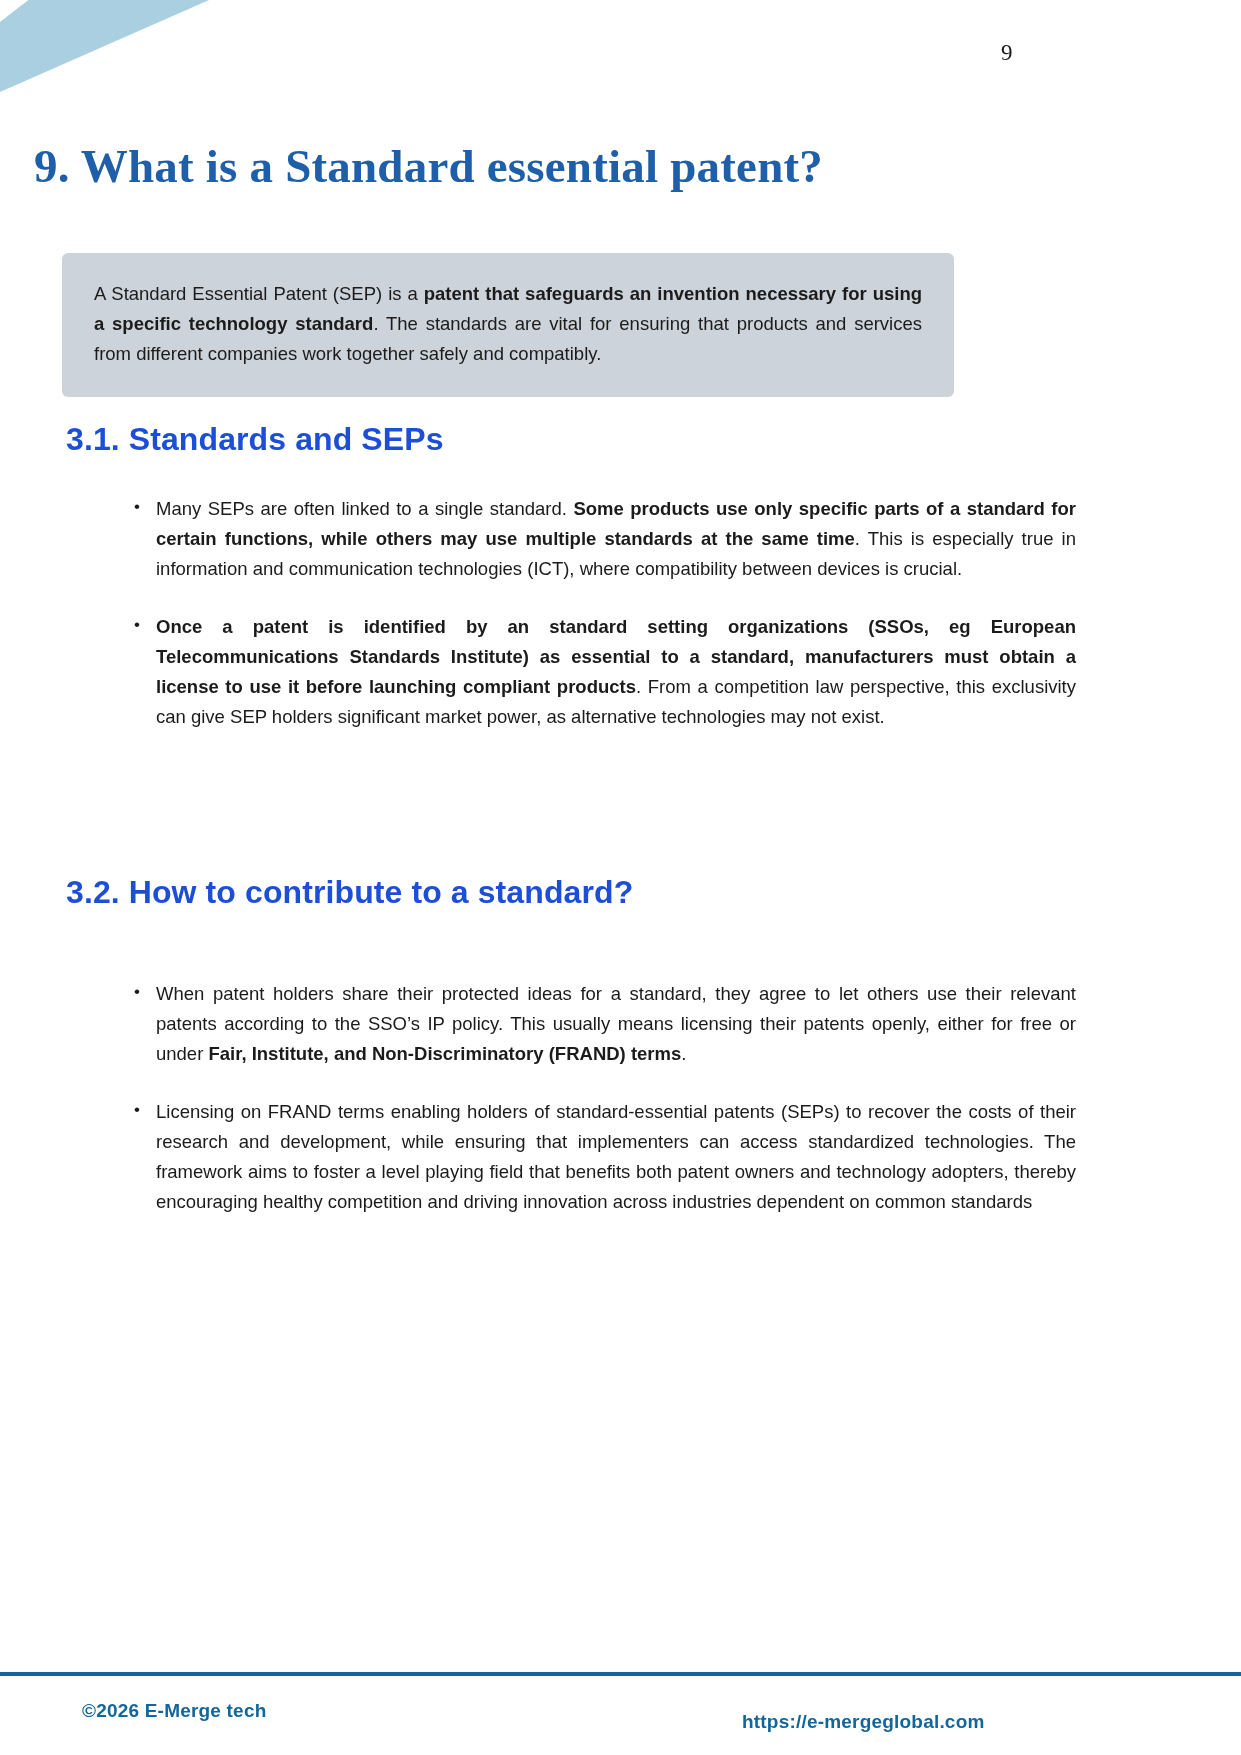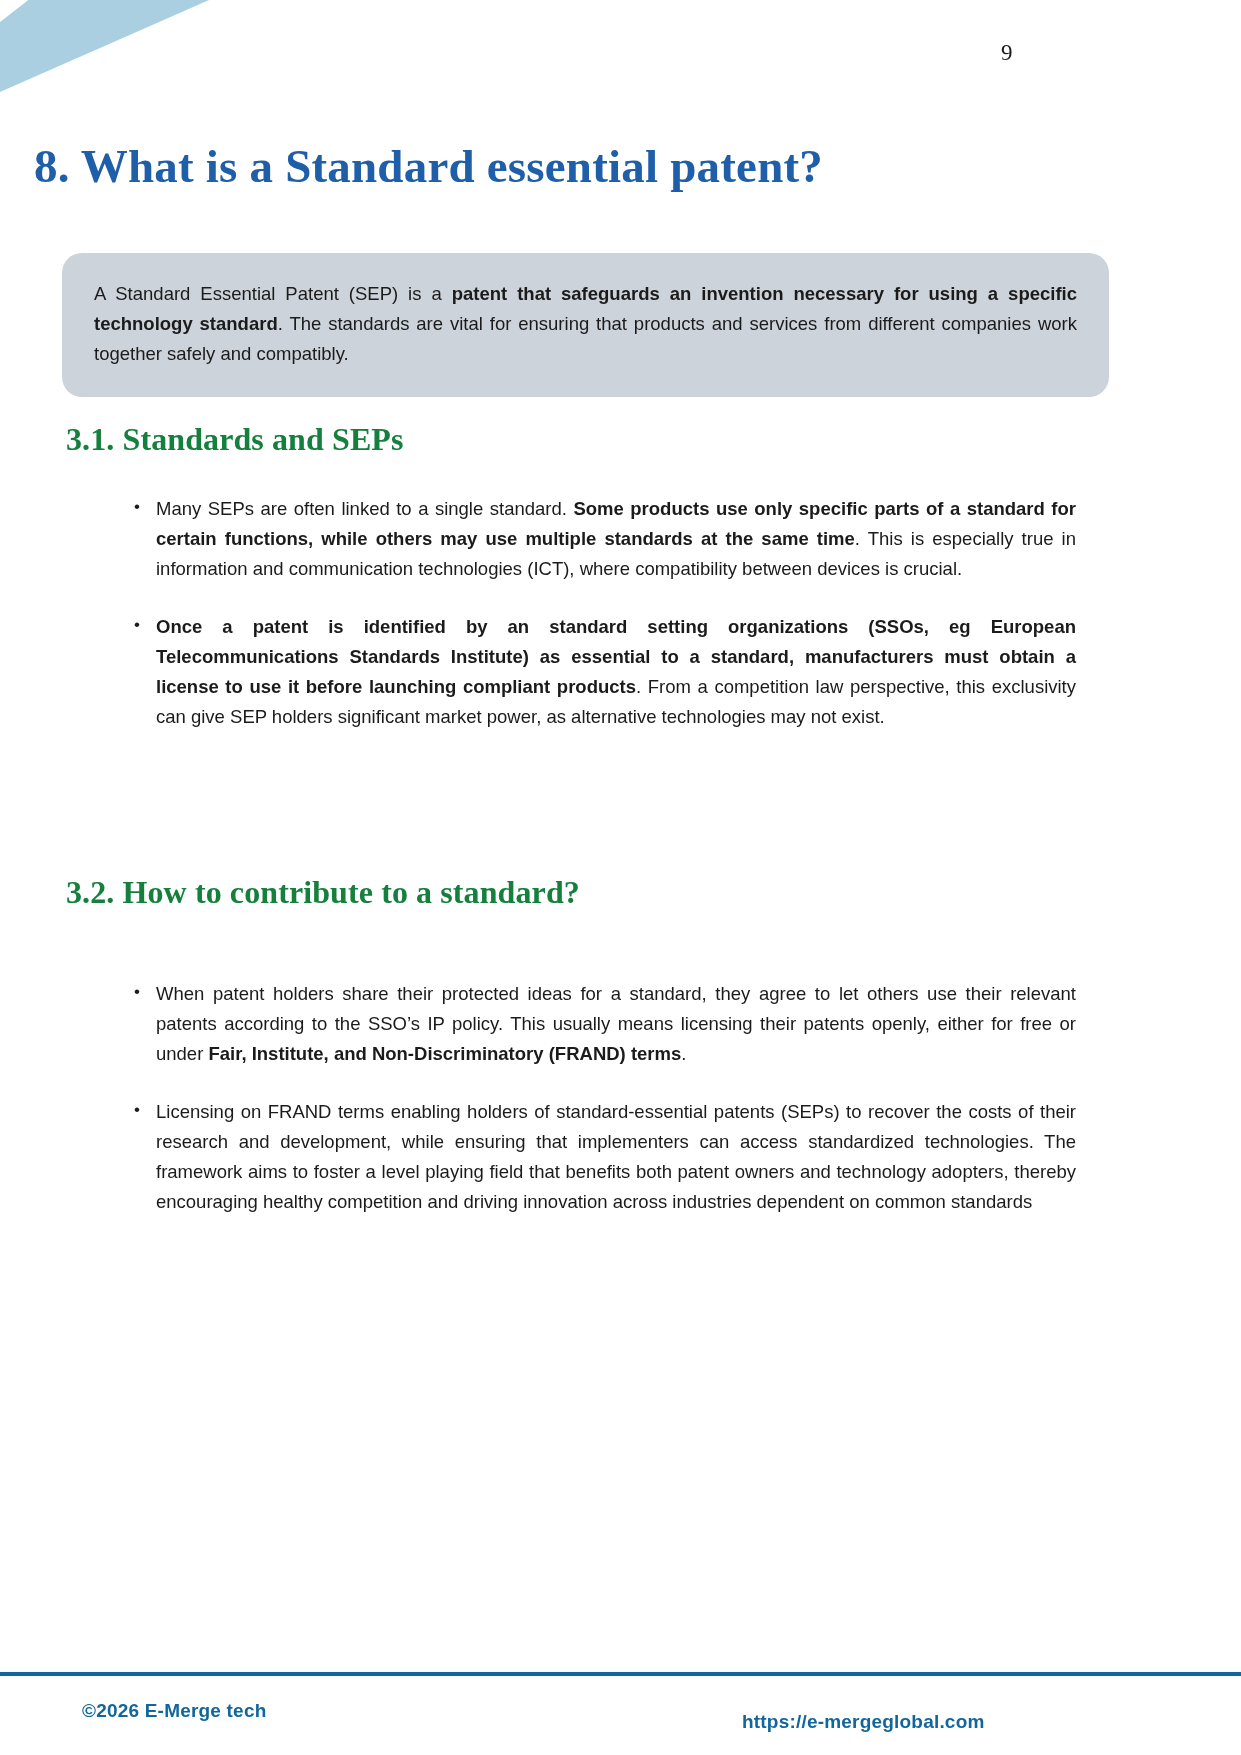--- a/index.html
+++ b/index.html
@@ -49,36 +49,36 @@
     font-weight: bold;
     font-size: 47px;
     color: #1F5FA9;
     letter-spacing: 0.2px;
     white-space: nowrap;
   }
 
   h2.section-title {
     margin: 0;
     padding: 0;
-    font-family: Liberation Serif, serif;
+    font-family: Liberation Sans, sans-serif;
     font-weight: bold;
     font-size: 32px;
-    color: #15803d;
+    color: #1d4ed8;
     letter-spacing: 0.1px;
   }
 
   
   .callout {
     position: absolute;
     left: 62px;
     top: 253px;
-    width: 1047px;
+    width: 892px;
     box-sizing: border-box;
     background: #CDD3DA;
-    border-radius: 20px;
+    border-radius: 6px;
     padding: 26px 32px 28px 32px;
   }
   .callout p {
     margin: 0;
     font-size: 18.5px;
     line-height: 1.62;
     color: #1b1b1b;
     text-align: justify;
     text-justify: inter-word;
   }
@@ -177,21 +177,21 @@
 <body>
 
 <div class="header-deco">
   <svg width="300" height="95" viewBox="0 0 300 95" xmlns="http://www.w3.org/2000/svg">
     <polygon points="0,22 80,-40 300,-40 0,92" fill="#A9CFE0"></polygon>
   </svg>
 </div>
 
 <div class="page-number">9</div>
 
-<h1 class="doc-title">8. What is a Standard essential patent?</h1>
+<h1 class="doc-title">9. What is a Standard essential patent?</h1>
 
 <div class="callout">
   <p><span>A Standard Essential Patent (SEP) is a </span><b>patent that safeguards an invention necessary for using a specific technology standard</b><span>. The standards are vital for ensuring that products and services from different companies work together safely and compatibly.</span></p>
 </div>
 
 <h2 class="section-title section-3-1-title">3.1. Standards and SEPs</h2>
 
 <ul class="bullets bullets-3-1">
   <li><span>Many SEPs are often linked to a single standard. </span><b>Some products use only specific parts of a standard for certain functions, while others may use multiple standards at the same time</b><span>. This is especially true in information and communication technologies (ICT), where compatibility between devices is crucial.</span></li>
   <li><span></span><b>Once a patent is identified by an standard setting organizations (SSOs, eg European Telecommunications Standards Institute) as essential to a standard, manufacturers must obtain a license to use it before launching compliant products</b><span>. From a competition law perspective, this exclusivity can give SEP holders significant market power, as alternative technologies may not exist.</span></li>

